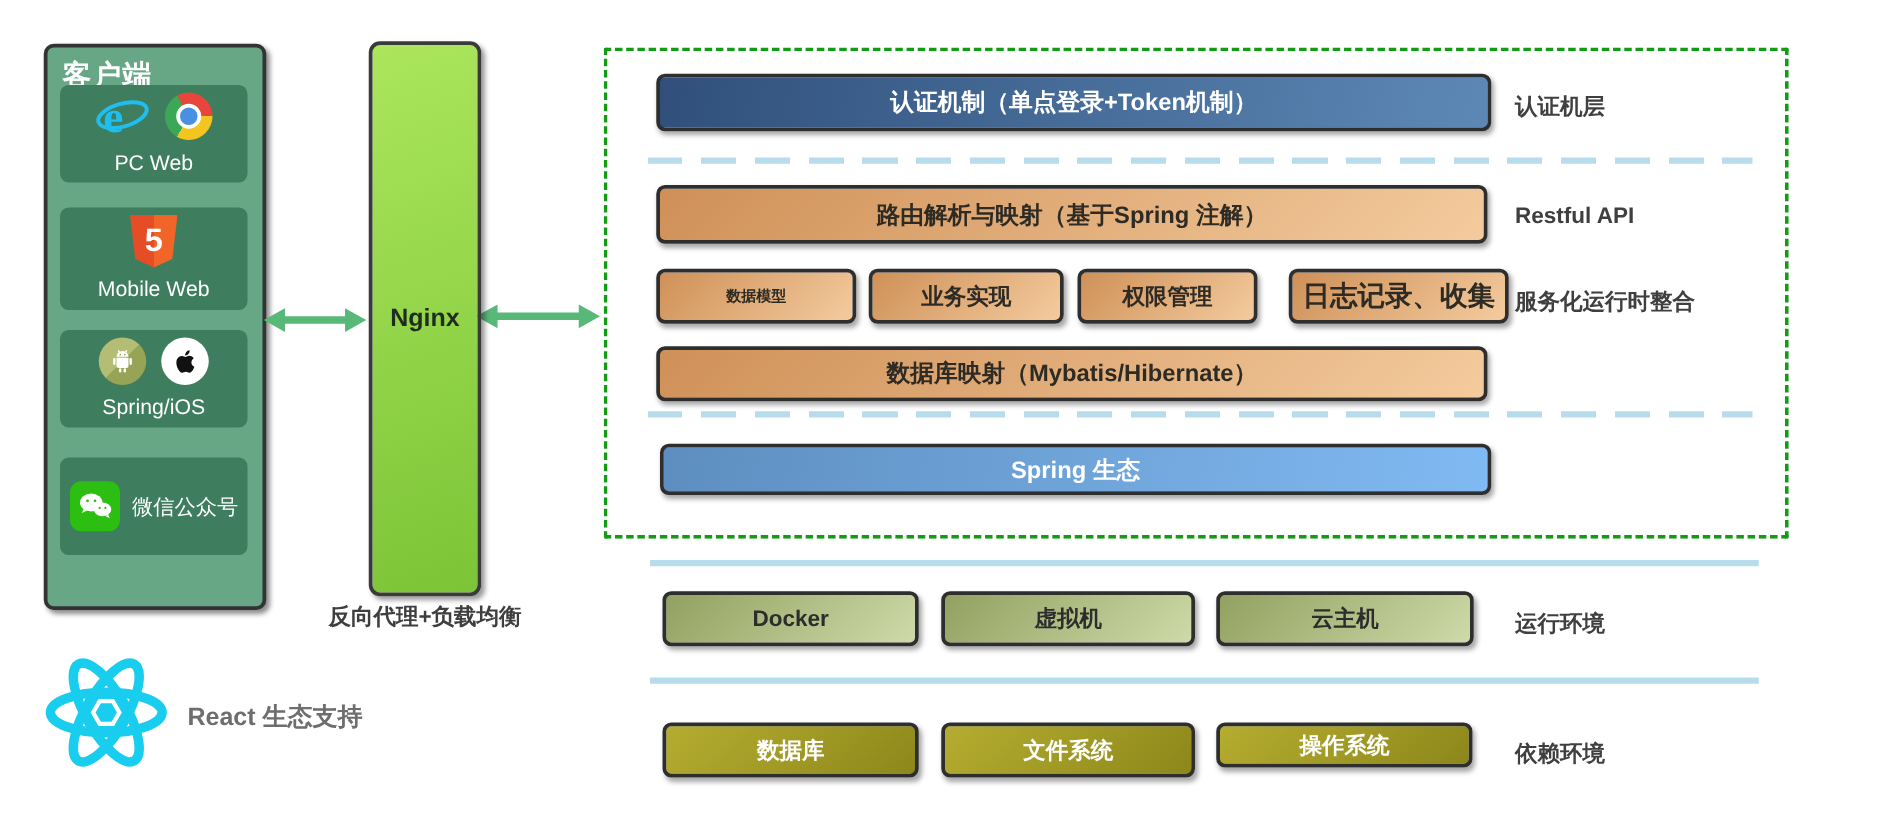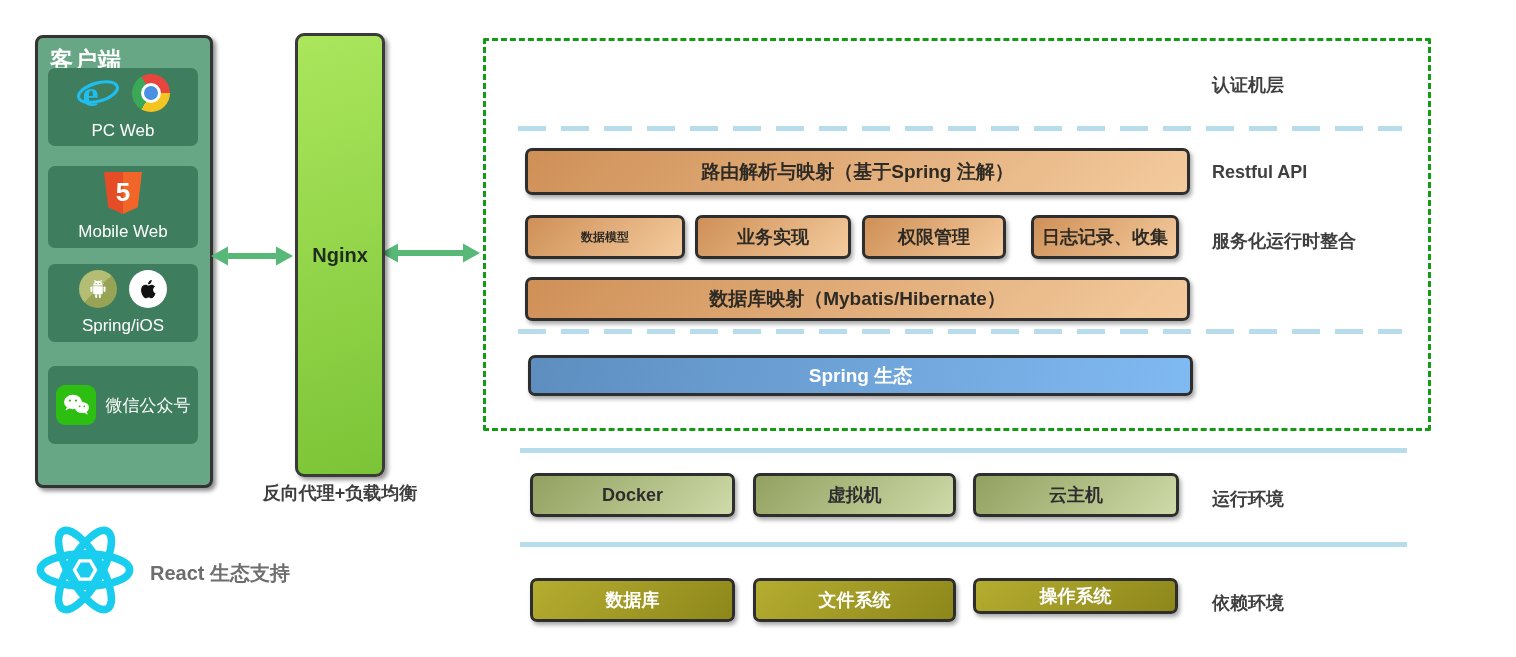--- a/index.html
+++ b/index.html
@@ -160,31 +160,32 @@
     </svg>
   </div>
 
   <div class="abs nginx-bar">
     <span>Nginx</span>
   </div>
   <div class="abs nginx-caption">反向代理+负载均衡</div>
 
   <div class="abs dashed-box"></div>
 
+  <div class="abs bar blue" style="left:525px;top:59px;width:668px;height:46px;">认证机制（单点登录+Token机制）</div>
   <div class="abs side-label" style="left:1212px;top:73px;">认证机层</div>
 
   <div class="abs sep-dashed" style="left:518px;top:126px;width:884px;"></div>
 
   <div class="abs bar orange" style="left:525px;top:148px;width:665px;height:47px;">路由解析与映射（基于Spring 注解）</div>
   <div class="abs side-label" style="left:1212px;top:162px;">Restful API</div>
 
   <div class="abs bar orange" style="left:525px;top:215px;width:160px;height:44px;font-size:12px;">数据模型</div>
   <div class="abs bar orange" style="left:695px;top:215px;width:156px;height:44px;font-size:18px;">业务实现</div>
   <div class="abs bar orange" style="left:862px;top:215px;width:144px;height:44px;font-size:18px;">权限管理</div>
-  <div class="abs bar orange" style="left:1031px;top:215px;width:148px;height:44px;font-size:18px;">日志记录、收集</div>
+  <div class="abs bar orange" style="left:1031px;top:215px;width:176px;height:44px;font-size:22px;">日志记录、收集</div>
   <div class="abs side-label" style="left:1212px;top:229px;">服务化运行时整合</div>
 
   <div class="abs bar orange" style="left:525px;top:277px;width:665px;height:44px;">数据库映射（Mybatis/Hibernate）</div>
 
   <div class="abs sep-dashed" style="left:518px;top:329px;width:884px;"></div>
 
   <div class="abs bar spring" style="left:528px;top:355px;width:665px;height:41px;">Spring 生态</div>
 
   <div class="abs sep-solid" style="left:520px;top:448px;width:887px;"></div>
 

